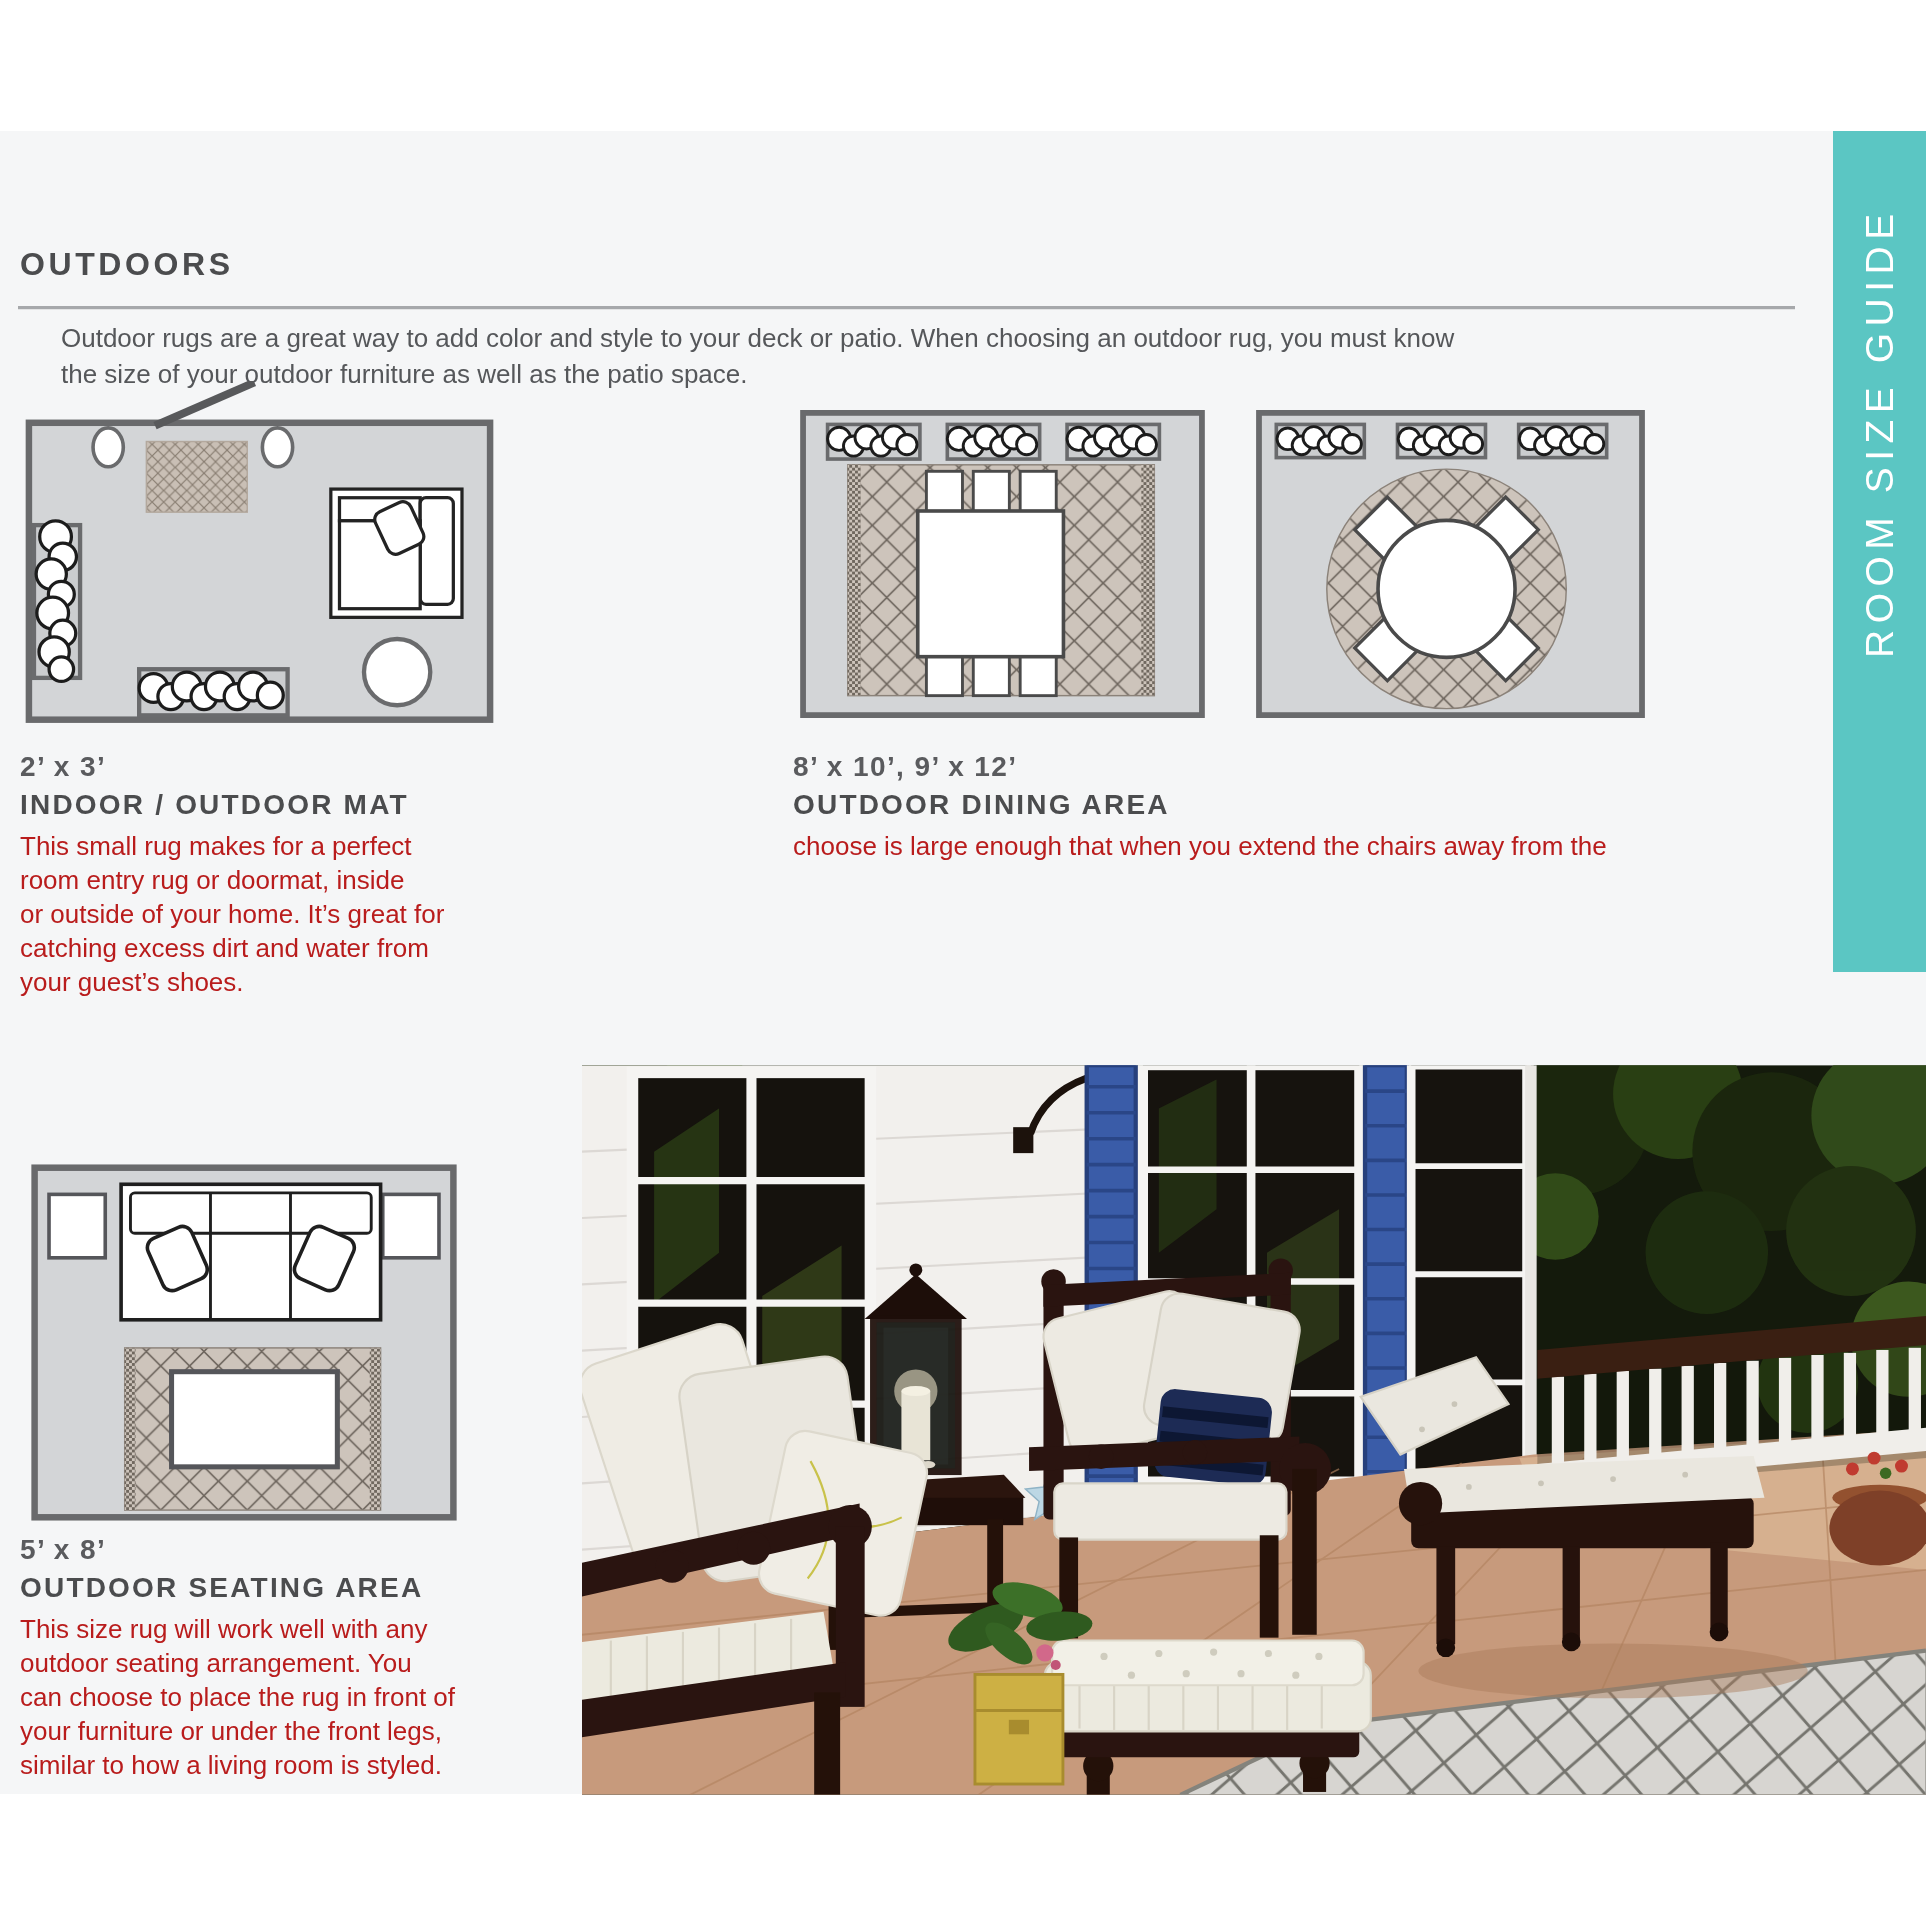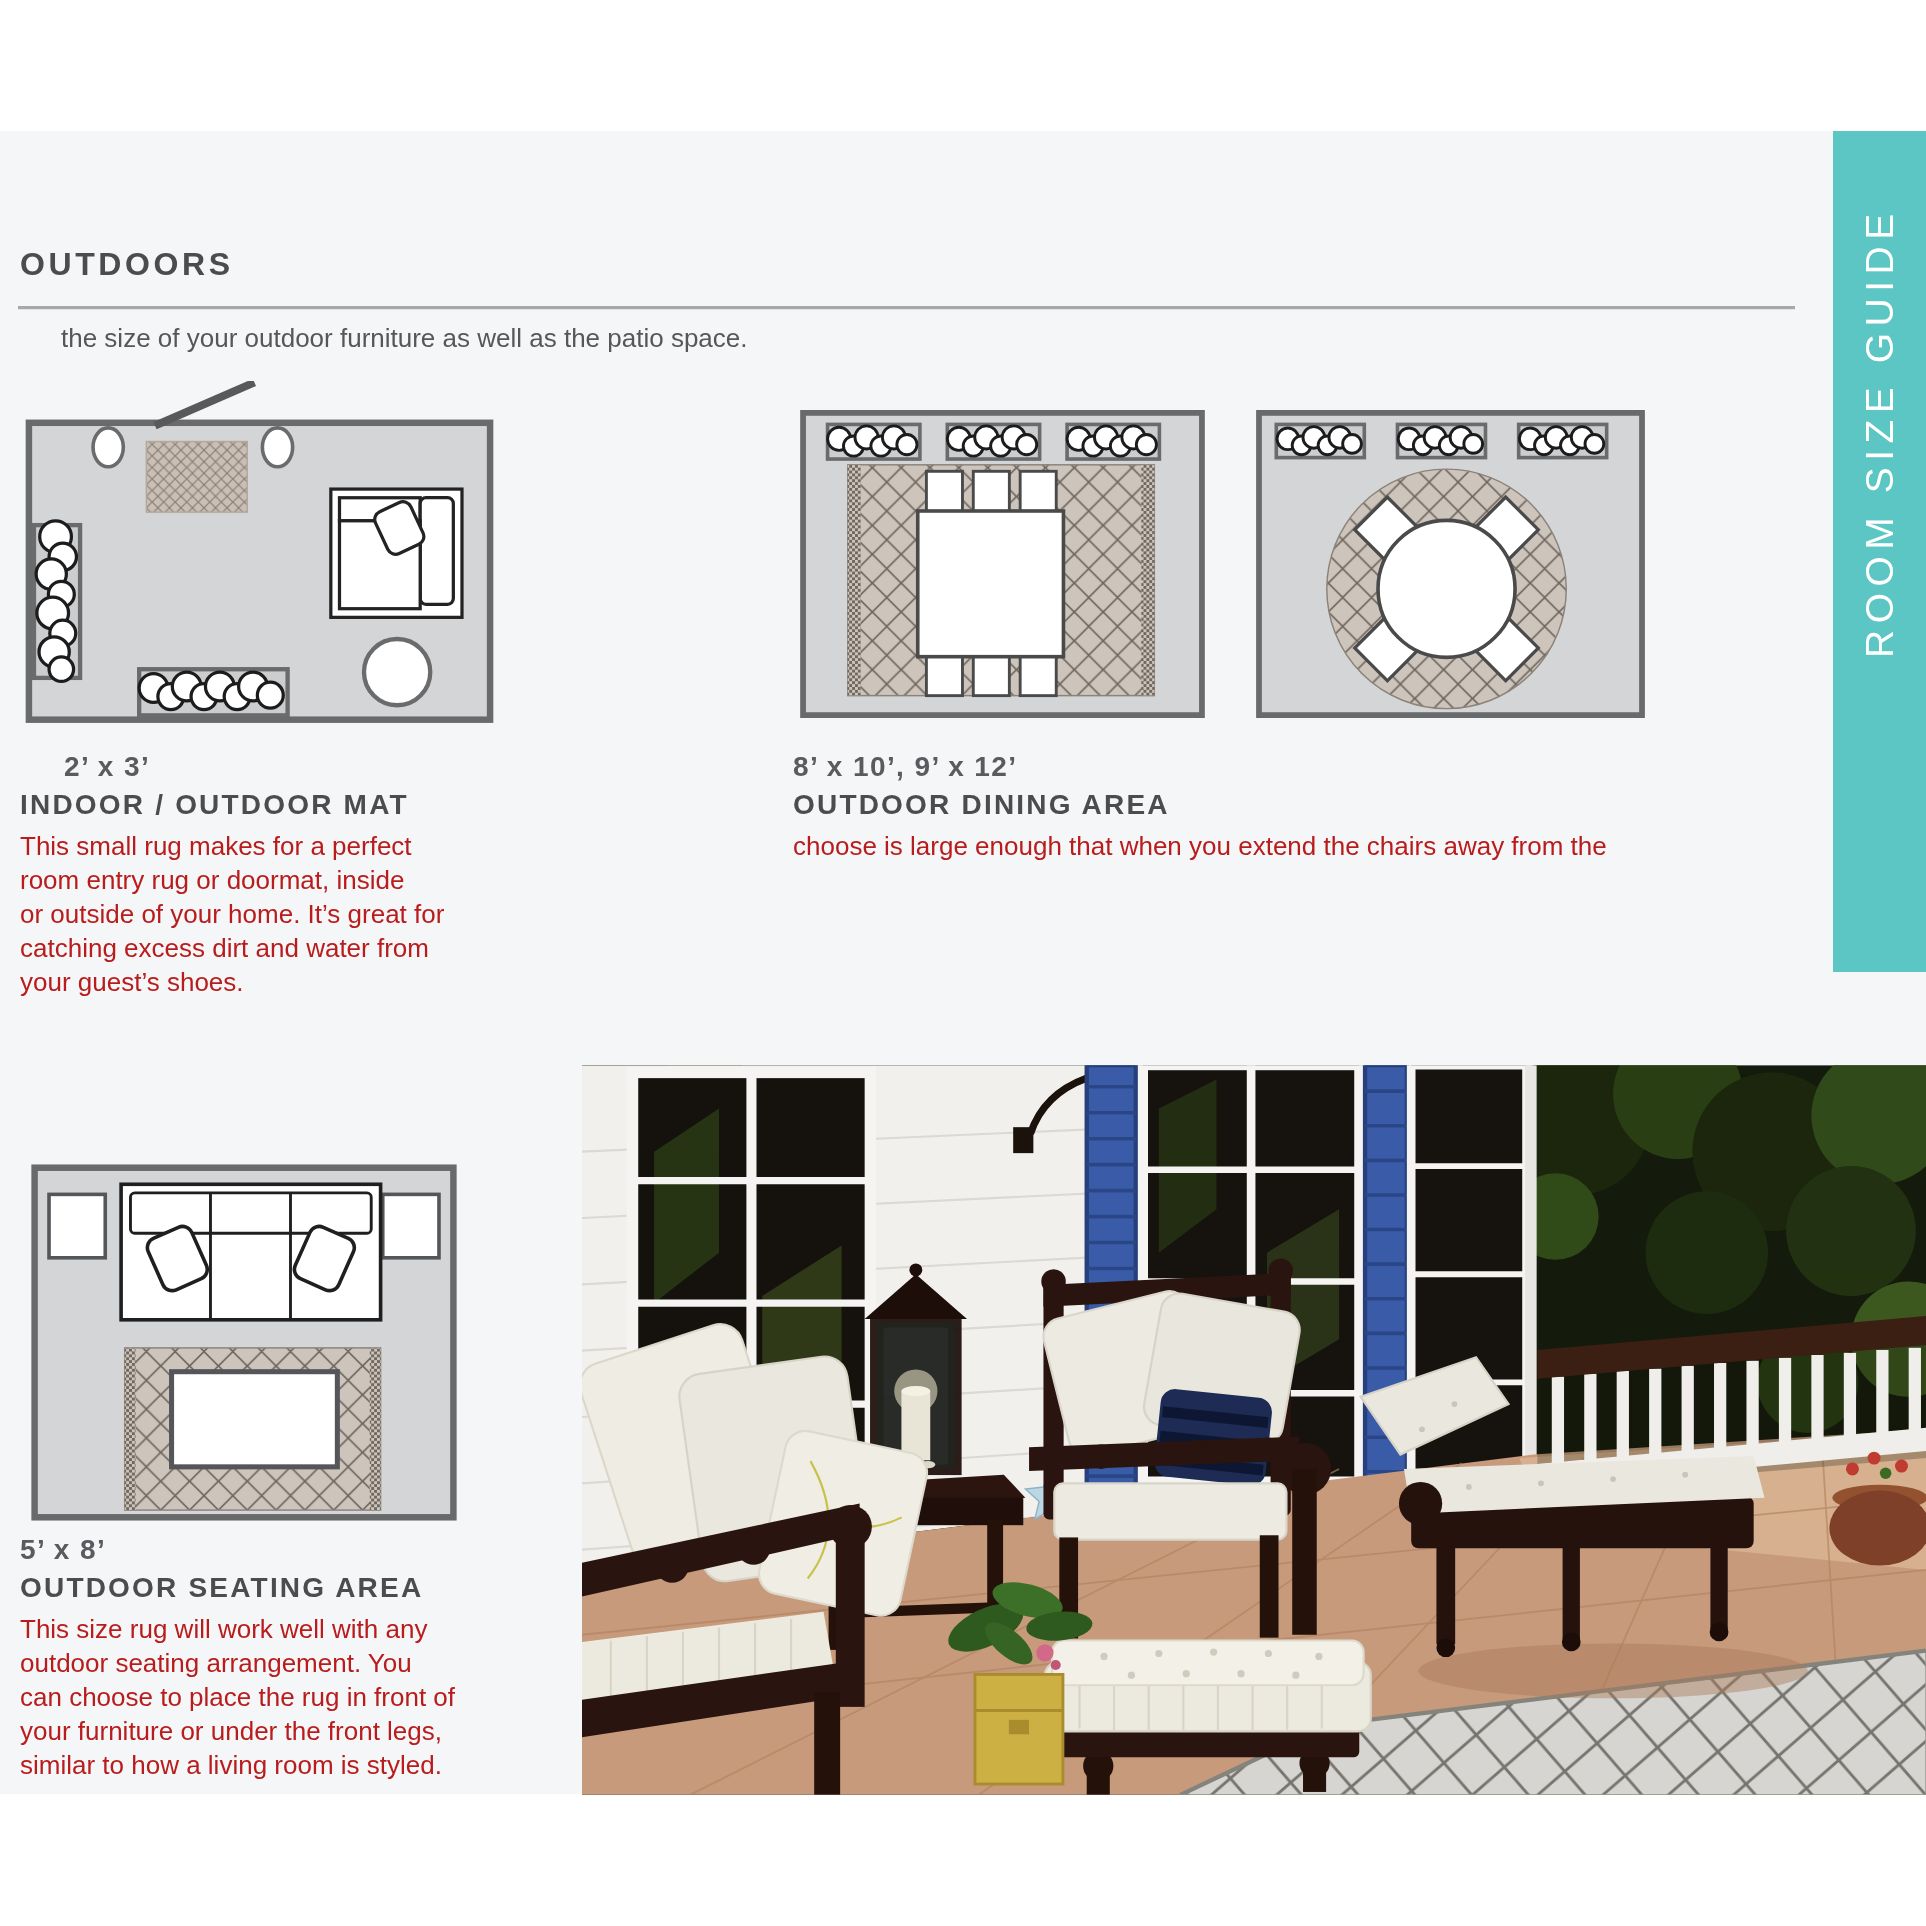--- a/index.html
+++ b/index.html
@@ -30,20 +30,21 @@
 <div id="page">
   <div id="content">
 
     <div class="abs sidebar">
       <div class="sidebar-label">ROOM SIZE GUIDE</div>
     </div>
 
     <div class="abs page-heading nowrap">OUTDOORS</div>
     <div class="abs rule"></div>
     <div class="abs intro">
+      <div class="nowrap">Outdoor rugs are a great way to add color and style to your deck or patio.  When choosing an outdoor rug, you must know</div>
       <div class="nowrap">the size of your outdoor furniture as well as the patio space.</div>
     </div>
 
     <svg class="abs" style="left:24.5px;top:250px;" width="469" height="343" viewBox="0 0 650 476">
       <defs>
         <pattern id="xh1" width="16" height="16" patternUnits="userSpaceOnUse">
           <rect width="16" height="16" fill="#c9bfb5"></rect>
           <path d="M0 8 L8 0 M8 16 L16 8 M0 8 L8 16 M8 0 L16 8" stroke="#8a7f73" stroke-width="1.6" fill="none"></path>
         </pattern>
       </defs>
@@ -230,21 +231,21 @@
         <rect x="374" y="92" width="66" height="78" rx="14" stroke-width="5" transform="rotate(24 407 131)"></rect>
       </g>
       <g>
         <rect x="130" y="255" width="355" height="225" fill="url(#lat4)" stroke="#8b8279" stroke-width="2"></rect>
         <rect x="130" y="255" width="15" height="225" fill="url(#dots4)"></rect>
         <rect x="470" y="255" width="15" height="225" fill="url(#dots4)"></rect>
       </g>
       <rect x="195" y="288" width="230" height="132" fill="#ffffff" stroke="#55565a" stroke-width="7"></rect>
     </svg>
 
-    <div class="abs size-label nowrap" style="left:20px;top:620px;margin-left:44px;">2’ x 3’</div>
+    <div class="abs size-label nowrap" style="left:20px;top:620px;">2’ x 3’</div>
     <div class="abs sec-title nowrap" style="left:20px;top:658px;">INDOOR / OUTDOOR MAT</div>
     <div class="abs body-text" style="left:20px;top:698px;">
       <div class="nowrap">This small rug makes for a perfect</div>
       <div class="nowrap">room entry rug or doormat, inside</div>
       <div class="nowrap">or outside of your home. It’s great for</div>
       <div class="nowrap">catching excess dirt and water from</div>
       <div class="nowrap">your guest’s shoes.</div>
     </div>
 
     <div class="abs size-label nowrap" style="left:793px;top:620px;">8’ x 10’, 9’ x 12’</div>

